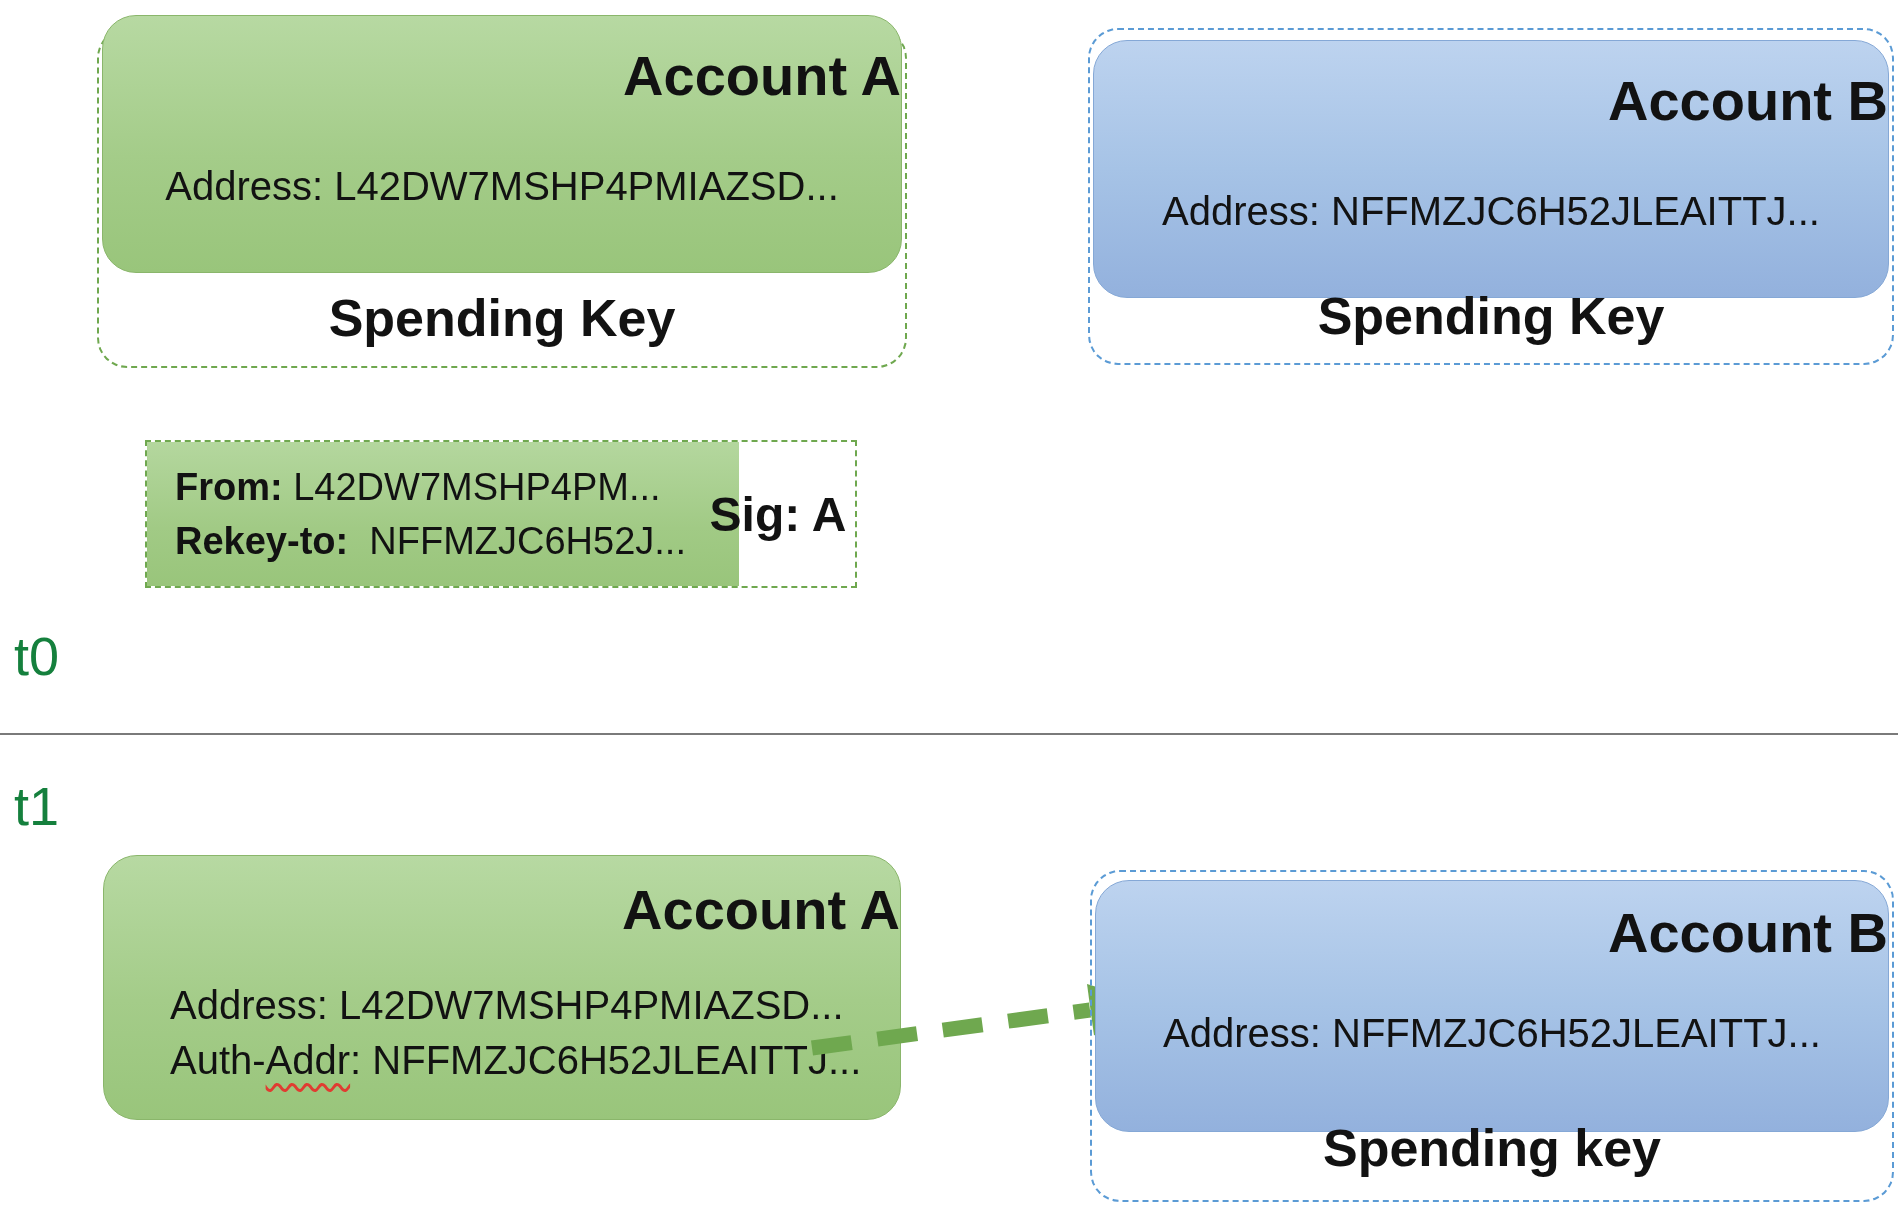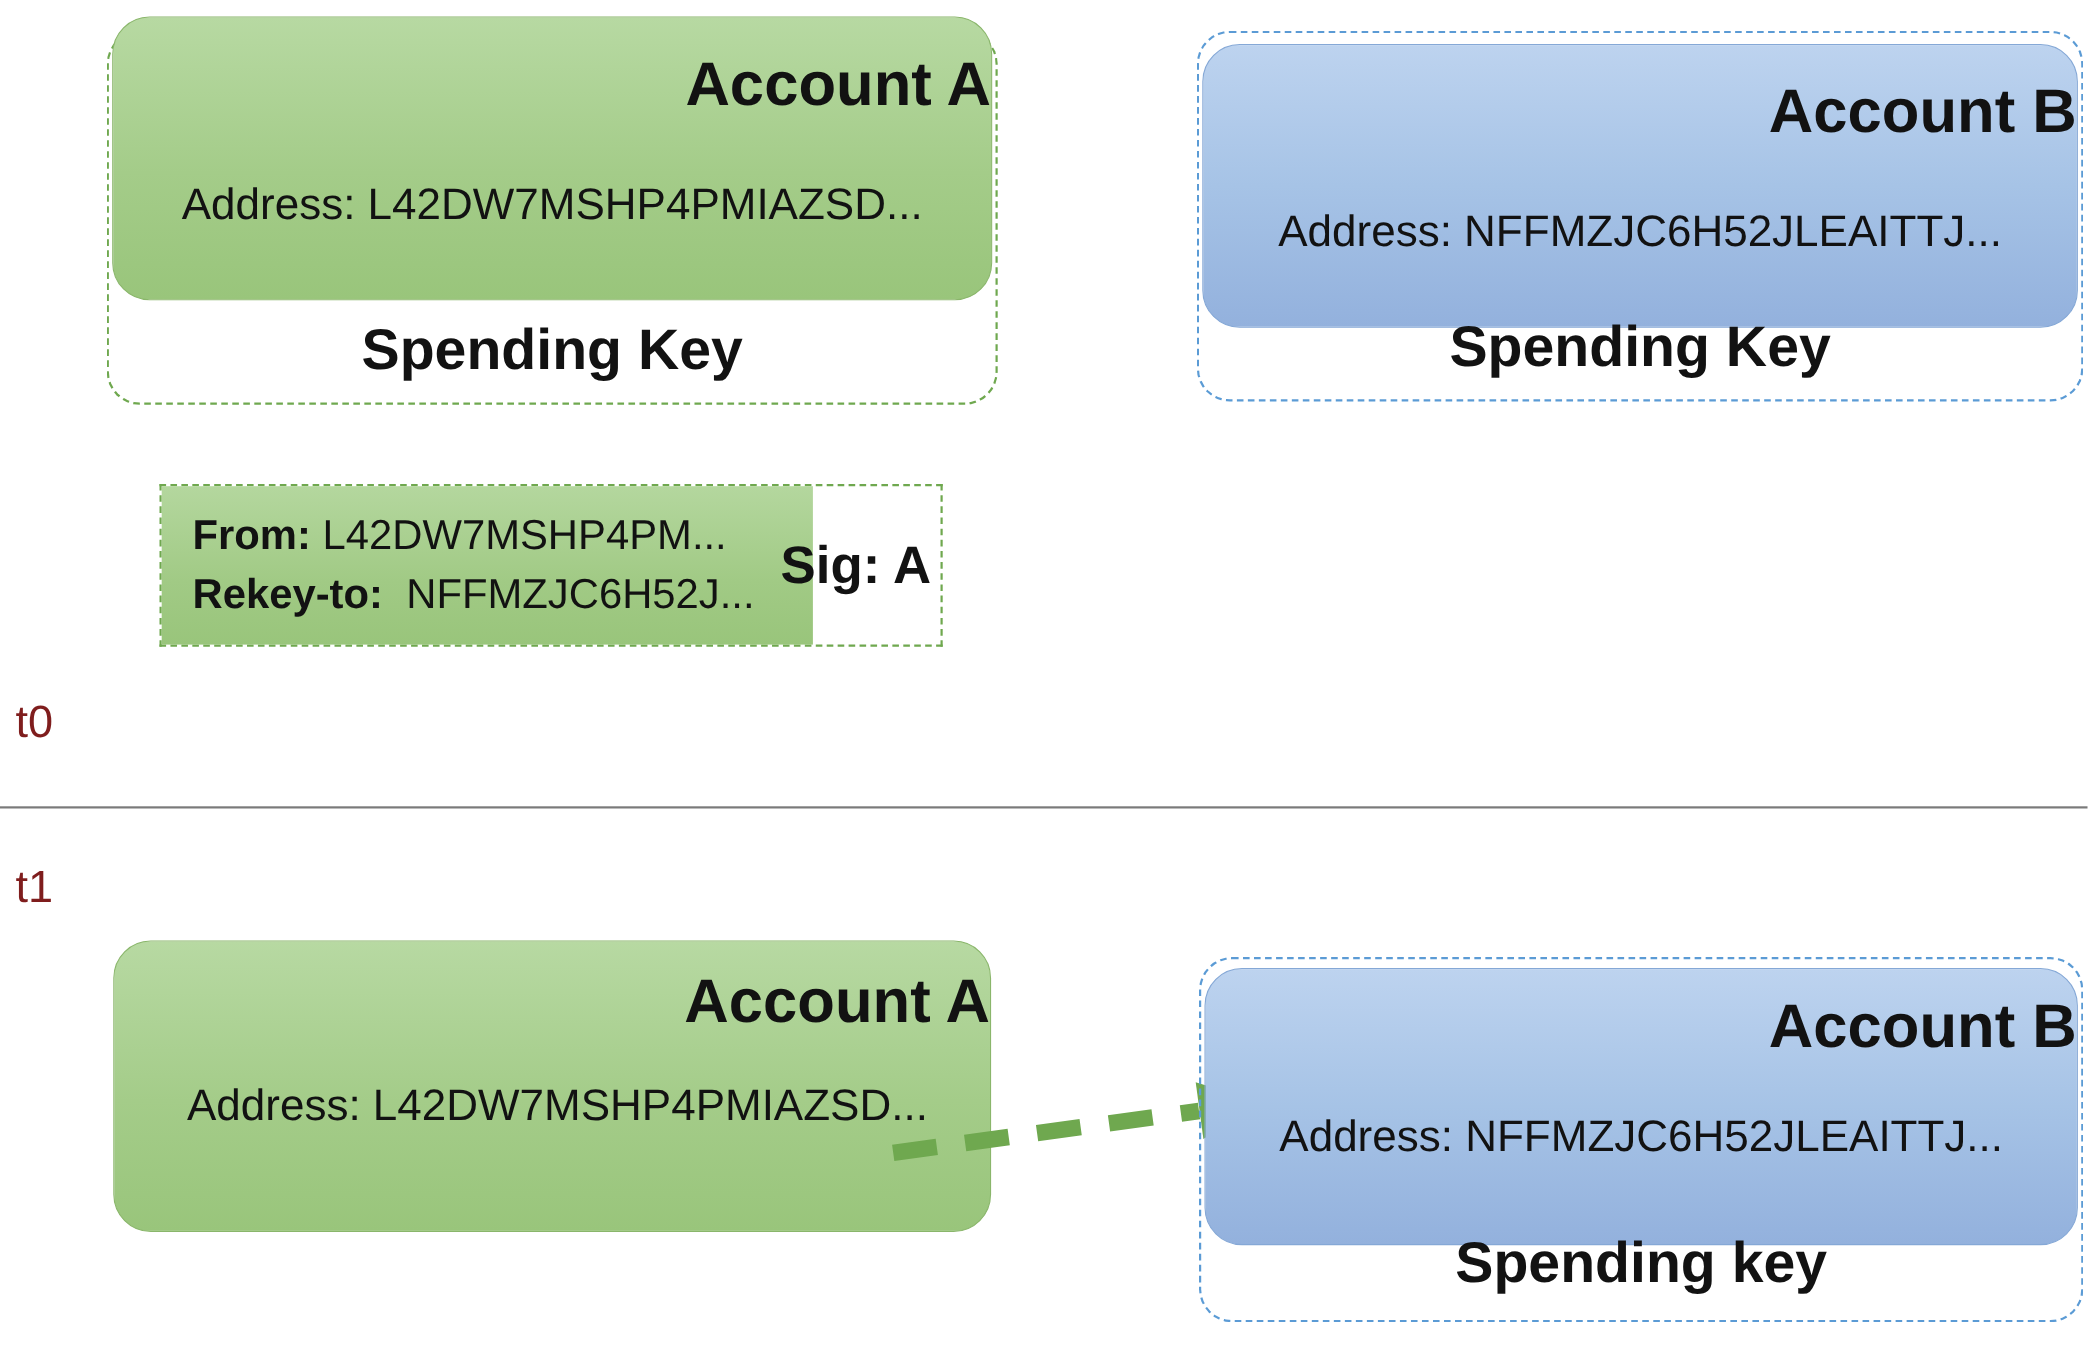--- a/index.html
+++ b/index.html
@@ -21,21 +21,21 @@
   .spending{position:absolute;left:0;right:0;text-align:center;font-weight:bold;font-size:52px;line-height:50px;}
   
   .tx-box{position:absolute;left:145px;top:440px;width:712px;height:148px;border:2px dashed #6fa84f;box-sizing:border-box;}
   .tx-fill{position:absolute;left:0;top:0;bottom:0;width:592px;background:linear-gradient(180deg,#b4d79e 0%,#a1ca85 60%,#99c57b 100%);
            display:flex;flex-direction:column;justify-content:center;padding-left:28px;box-sizing:border-box;gap:10px;}
   .tx-line{font-size:38px;line-height:44px;white-space:pre;}
   .tx-line b{font-weight:bold;}
   .tx-sig{position:absolute;left:554px;right:0;top:0;bottom:0;display:flex;align-items:center;justify-content:center;
           font-weight:bold;font-size:48px;}
   
-  .time-label{position:absolute;left:14px;font-size:41px;line-height:60px;color:#7f1d1d;}
+  .time-label{position:absolute;left:14px;font-size:54px;line-height:60px;color:#15803d;}
   .divider{position:absolute;left:0;top:733px;width:1898px;height:2px;background:#7a7a7a;}
   
   .addr-lines{position:absolute;left:66px;top:122px;text-align:left;font-size:40px;line-height:55px;white-space:nowrap;}
   .squiggle{text-decoration:underline wavy #e03c31;text-decoration-thickness:3px;text-underline-offset:9px;}
 </style>
 </head>
 <body>
 
 <div class="canvas">
 
@@ -67,20 +67,21 @@
 
   <div class="time-label" style="top:626px;">t0</div>
   <div class="divider"></div>
   <div class="time-label" style="top:776px;">t1</div>
 
   <div class="group" style="left:103px;top:855px;width:798px;height:265px;">
     <div class="solid-box green" style="left:0;right:0;height:265px;">
       <div class="box-title" style="top:30px;">Account A</div>
       <div class="addr-lines">
         <div>Address: L42DW7MSHP4PMIAZSD...</div>
+        <div><span>Auth-</span><span class="squiggle">Addr</span><span>: NFFMZJC6H52JLEAITTJ...</span></div>
       </div>
     </div>
   </div>
 
   <svg class="abs" style="left:798px;top:972px;" width="368" height="96" viewBox="0 0 368 96" aria-hidden="true">
     <line x1="14" y1="76" x2="292" y2="38" stroke="#6fa84f" stroke-width="15" stroke-dasharray="40 26"></line>
     <polygon points="348,30 296,63.4 289,11.9" fill="#6fa84f"></polygon>
   </svg>
 
   <div class="group" style="left:1090px;top:855px;width:804px;height:347px;">

